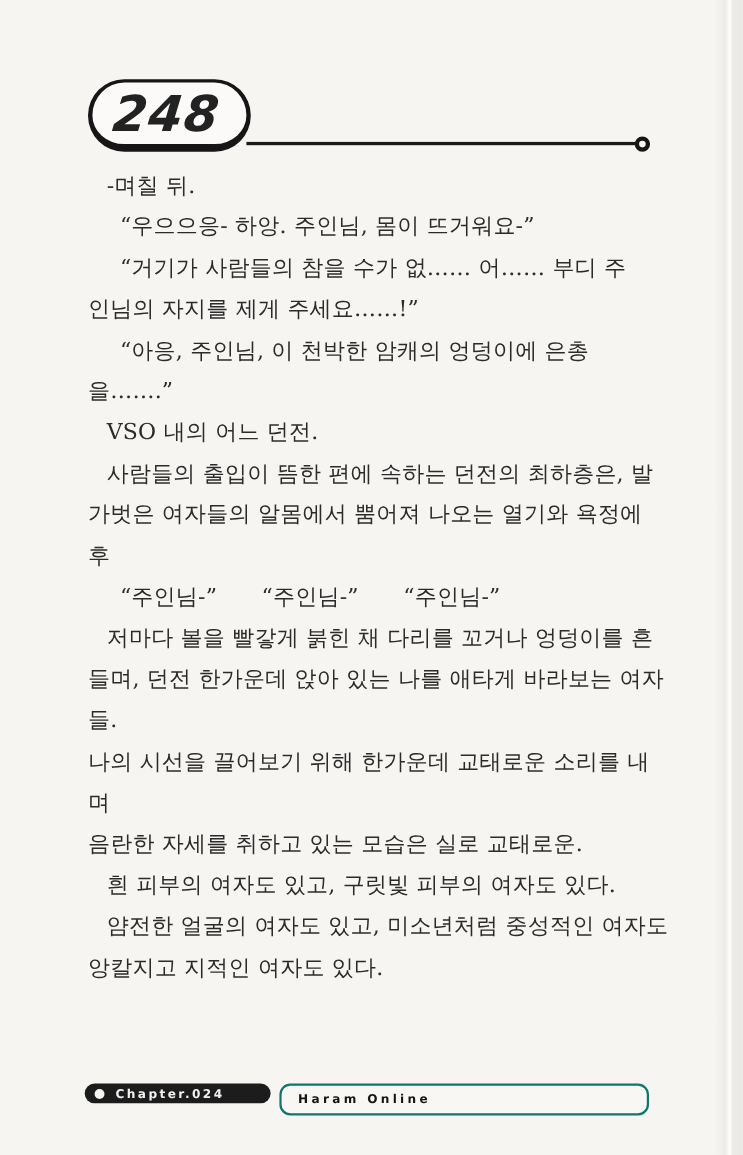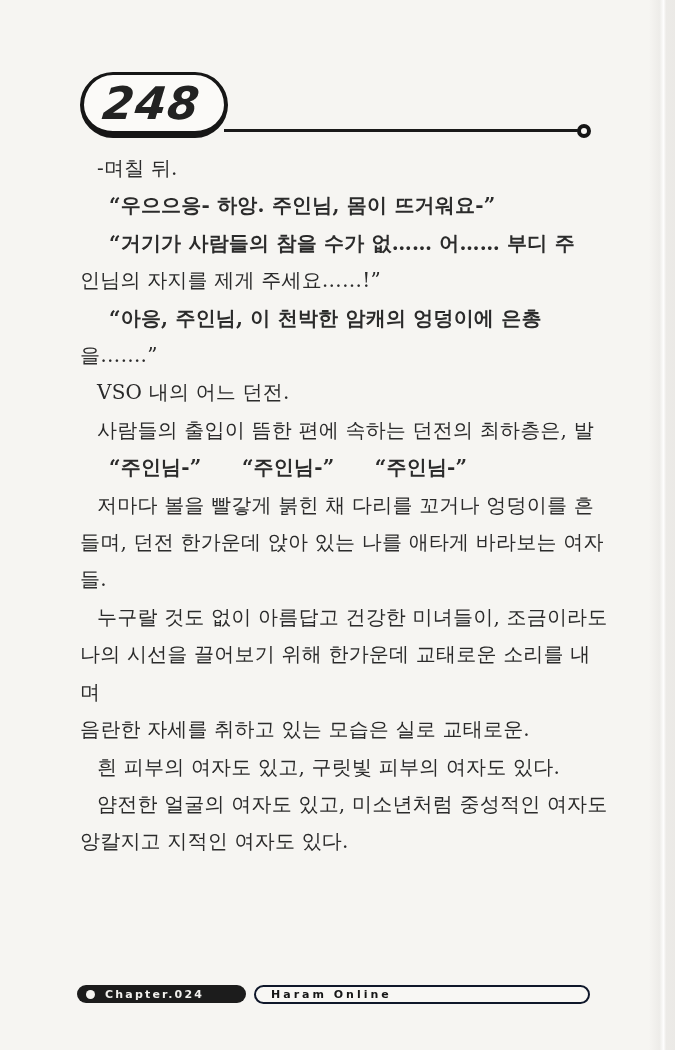--- a/index.html
+++ b/index.html
@@ -75,21 +75,21 @@
     top: 150px;
     width: 530px;
     font-size: 20px;
     line-height: 37.4px;
     color: #2b2b2b;
     letter-spacing: 0.2px;
   }
   .line { white-space: pre-wrap; }
   .ind0 { padding-left: 0; }
   .ind1 { padding-left: 17px; }
-  .ind2 { padding-left: 29px; font-weight: bold; }
+  .ind2 { padding-left: 29px; }
 
   
   .chapter-pill {
     position: absolute;
     left: 77px;
     top: 985px;
     width: 169px;
     height: 18px;
     background: #1c1c1c;
     border-radius: 10px;
@@ -112,23 +112,23 @@
     font-size: 11px;
     letter-spacing: 2.2px;
     margin-left: 10px;
     white-space: nowrap;
   }
   .title-pill {
     position: absolute;
     left: 254px;
     top: 985px;
     width: 336px;
-    height: 19px;
+    height: 29px;
     box-sizing: border-box;
-    border: 2px solid #0f172a;
+    border: 2px solid #0f766e;
     border-radius: 10px;
     background: #f8f7f4;
     display: flex;
     align-items: center;
   }
   .title-label {
     color: #161616;
     font-family: "DejaVu Sans", "Liberation Sans", sans-serif;
     font-weight: 700;
     font-size: 11px;
@@ -168,25 +168,25 @@
 
   <div class="text-block">
     <div class="line ind1">-며칠 뒤.</div>
     <div class="line ind2">“우으으응- 하앙. 주인님, 몸이 뜨거워요-”</div>
     <div class="line ind2">“거기가 사람들의 참을 수가 없…… 어…… 부디 주</div>
     <div class="line ind0">인님의 자지를 제게 주세요……!”</div>
     <div class="line ind2">“아응, 주인님, 이 천박한 암캐의 엉덩이에 은총</div>
     <div class="line ind0">을…….”</div>
     <div class="line ind1">VSO 내의 어느 던전.</div>
     <div class="line ind1">사람들의 출입이 뜸한 편에 속하는 던전의 최하층은, 발</div>
+    <div class="line ind0">가벗은 여자들의 알몸에서 뿜어져 나오는 열기와 욕정에 후</div>
     <div class="line ind2">“주인님-”　　“주인님-”　　“주인님-”</div>
     <div class="line ind1">저마다 볼을 빨갛게 붉힌 채 다리를 꼬거나 엉덩이를 흔</div>
     <div class="line ind0">들며, 던전 한가운데 앉아 있는 나를 애타게 바라보는 여자</div>
     <div class="line ind0">들.</div>
-    <div class="line ind1">누구랄 것도 없이 아름답고 건강한 미녀들이, 조금이라도</div>
     <div class="line ind0">나의 시선을 끌어보기 위해 한가운데 교태로운 소리를 내며</div>
     <div class="line ind0">음란한 자세를 취하고 있는 모습은 실로 교태로운.</div>
     <div class="line ind1">흰 피부의 여자도 있고, 구릿빛 피부의 여자도 있다.</div>
     <div class="line ind1">얌전한 얼굴의 여자도 있고, 미소년처럼 중성적인 여자도</div>
     <div class="line ind0">앙칼지고 지적인 여자도 있다.</div>
   </div>
 
   <div class="chapter-pill">
     <span class="chapter-dot"></span>
     <span class="chapter-label">Chapter.024</span>

